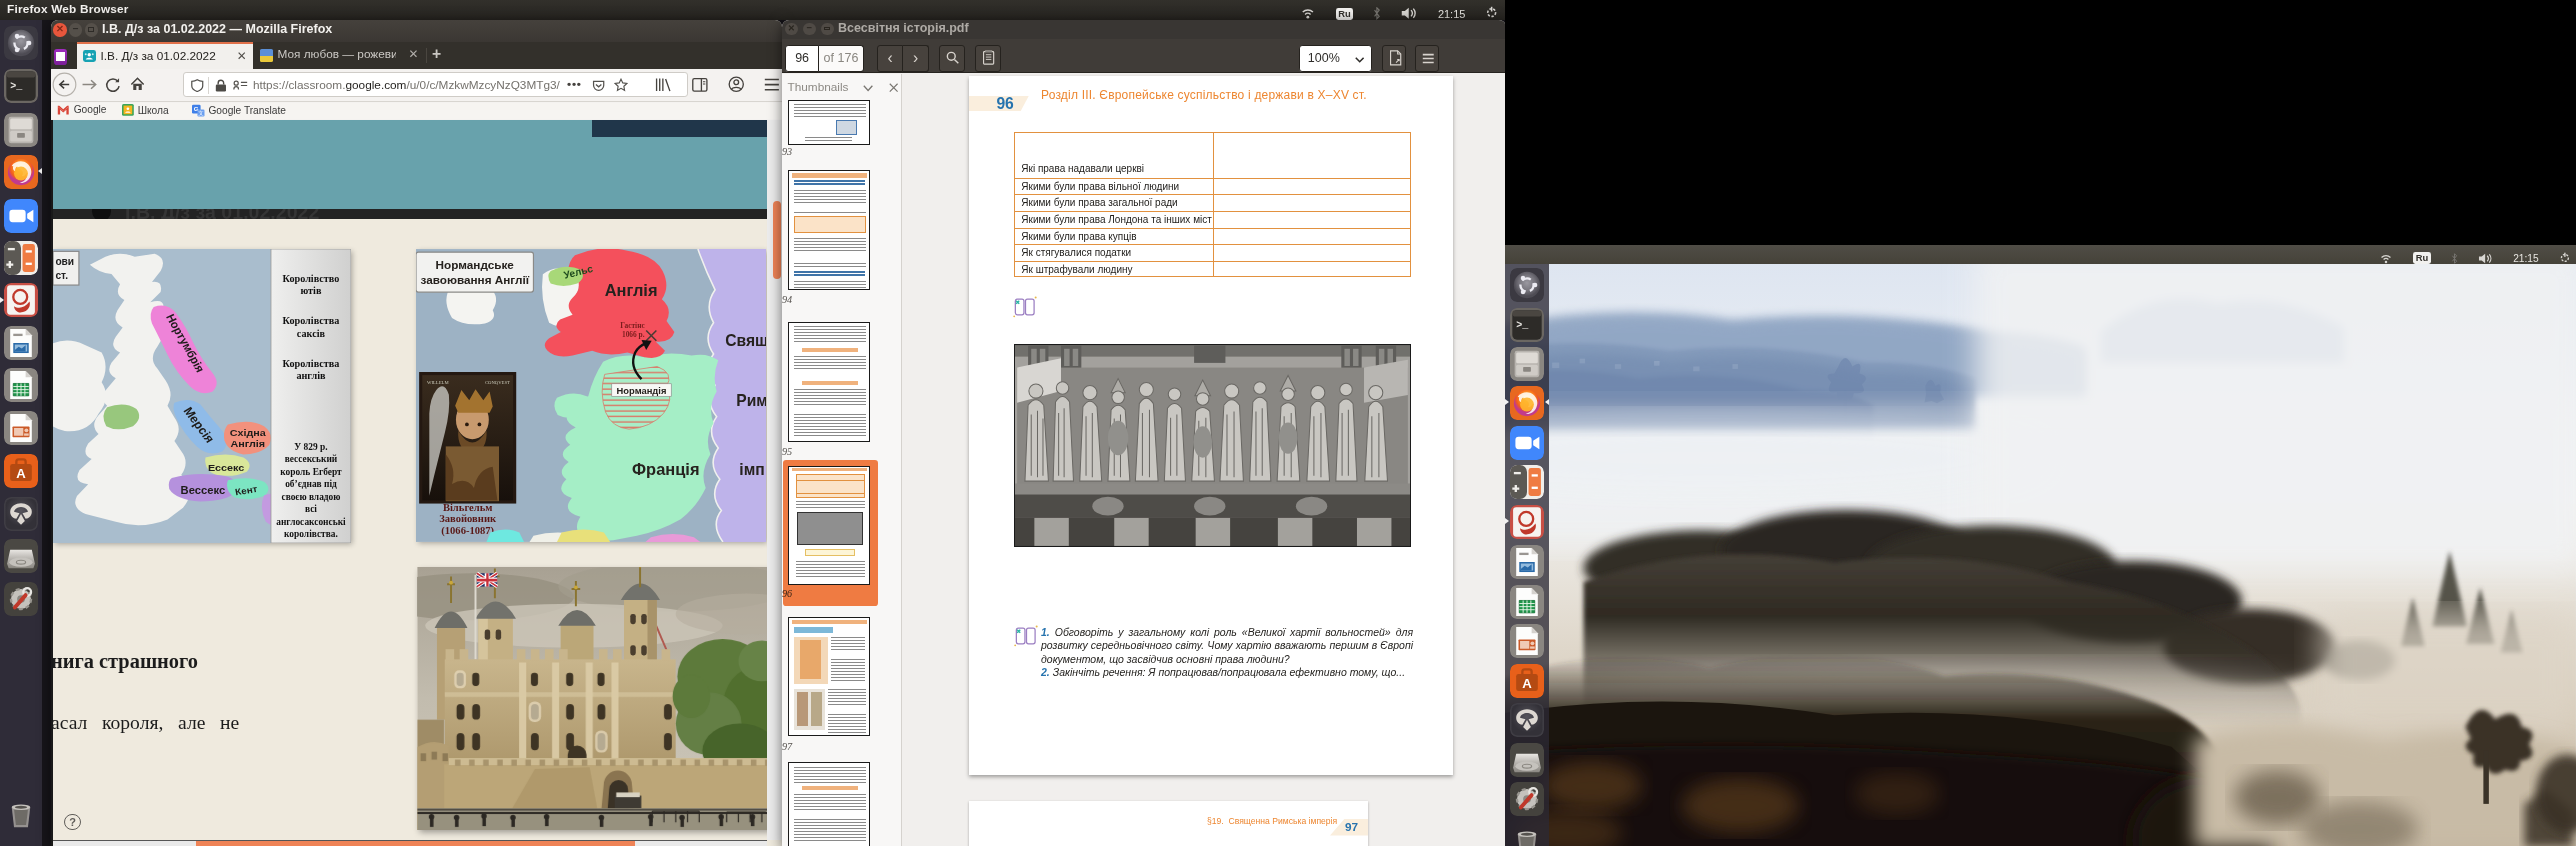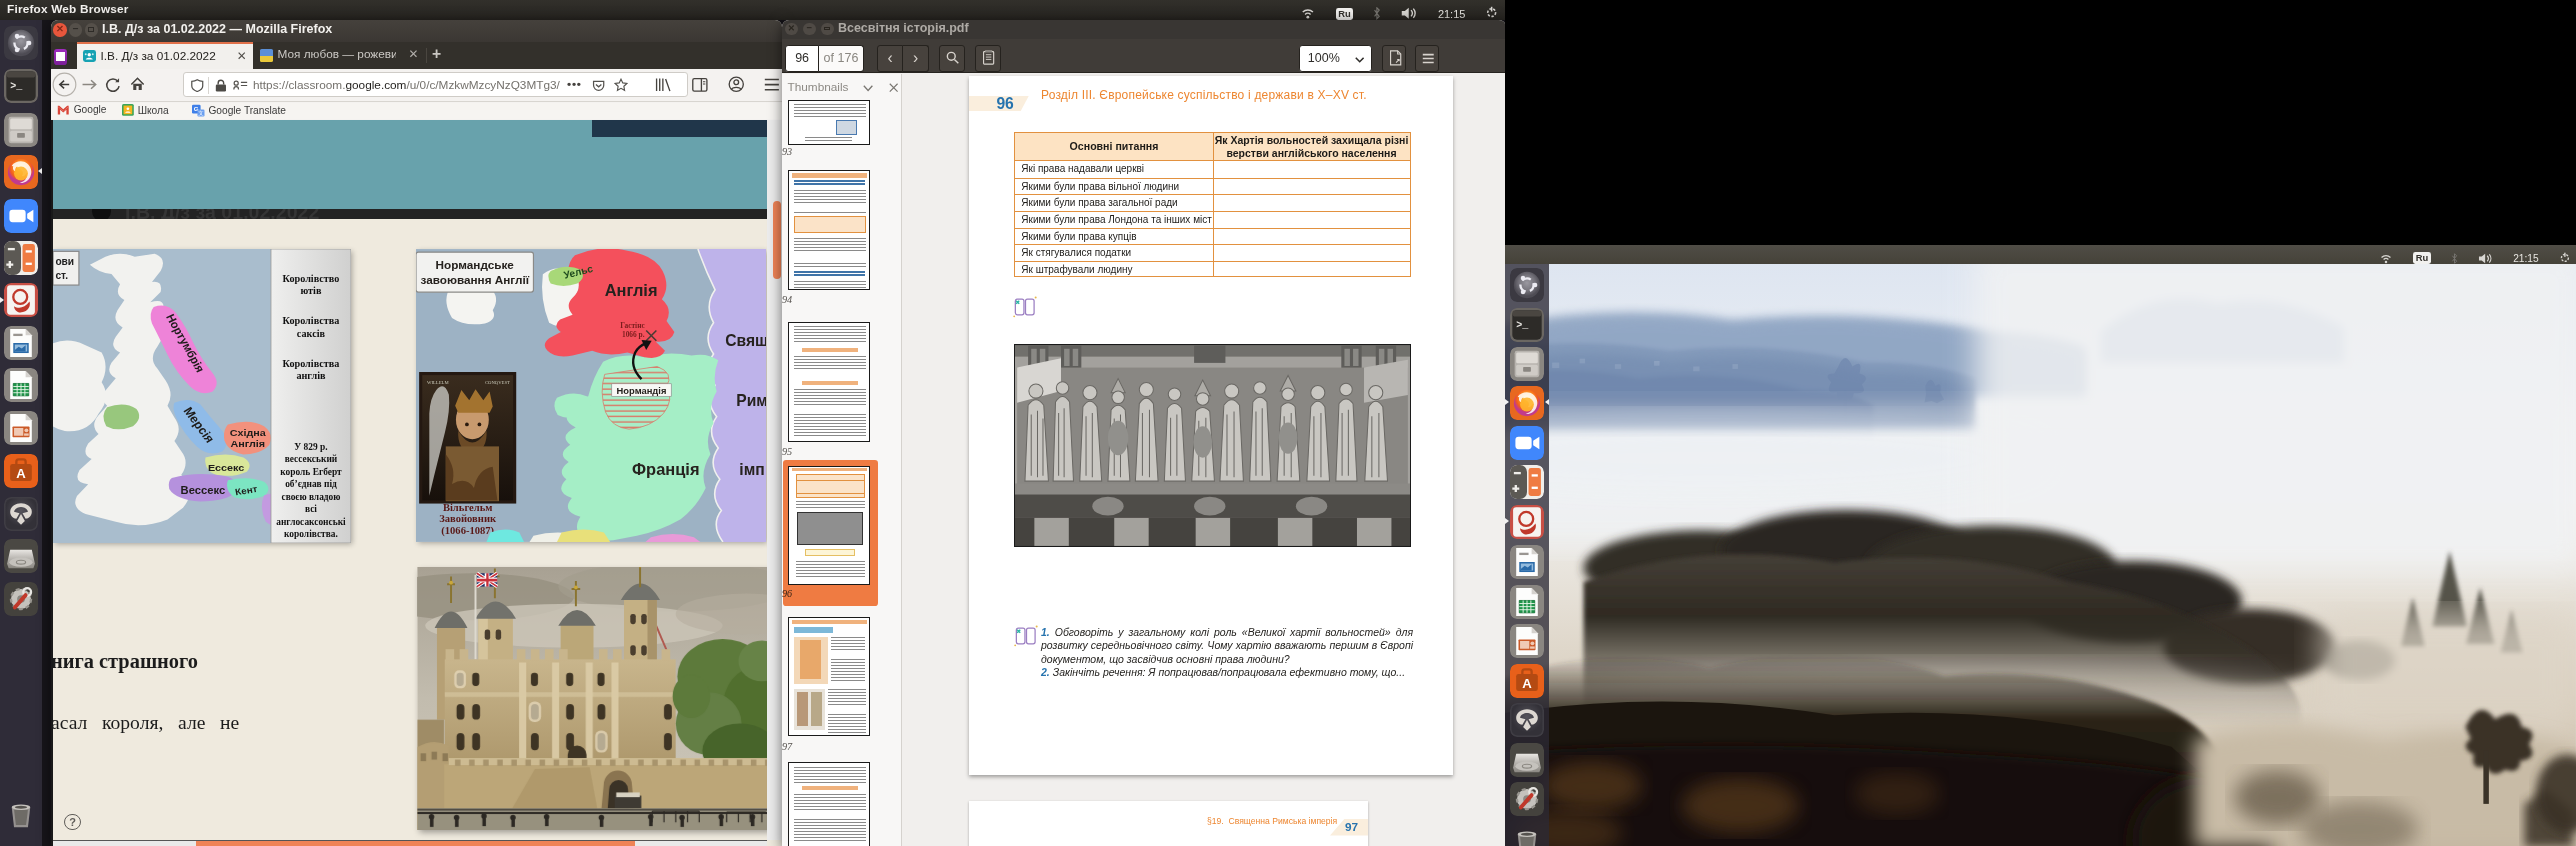--- a/index.html
+++ b/index.html
@@ -821,24 +821,20 @@
         <div style="position:absolute;left:12.5px;top:23.5px;width:56px;height:3.9px;background:#f0b27d"></div>
         <div class="tlines" style="position:absolute;left:4.7px;top:31px;width:72px;height:50px"></div>
       </div>
     </div>
     <div id="evmain">
       <div id="page96">
         <div style="position:absolute;left:0;top:19.6px;width:60px;height:15.7px;background:#faeedd;clip-path:polygon(0 0,100% 0,86% 100%,0 100%)"></div>
         <div class="pblu" style="position:absolute;left:27.4px;top:19px;font-size:15.7px;font-weight:bold">96</div>
         <div class="pora" style="position:absolute;left:72px;top:12px;font-size:12px;letter-spacing:0.2px">Розділ ІІІ. Європейське суспільство і держави в X–XV ст.</div>
         <div id="ptable">
-          <div class="hd">
-            <div style="position:absolute;left:0;top:7px;width:198px;text-align:center;font-weight:bold;font-size:10.6px;color:#1d1b18">Основні питання</div>
-            <div style="position:absolute;left:198px;top:0.8px;width:197px;text-align:center;font-weight:bold;font-size:10.5px;color:#1d1b18;line-height:13px">Як Хартія вольностей захищала різні<br>верстви англійського населення</div>
-          </div>
           <div class="vline"></div>
           <div class="row" style="top:28px;border-top:none">Які права надавали церкві</div>
           <div class="row" style="top:45px">Якими були права вільної людини</div>
           <div class="row" style="top:61px">Якими були права загальної ради</div>
           <div class="row" style="top:78px">Якими були права Лондона та інших міст</div>
           <div class="row" style="top:95px">Якими були права купців</div>
           <div class="row" style="top:111px">Як стягувалися податки</div>
           <div class="row" style="top:128px">Як штрафували людину</div>
         </div>
         <svg class="bookic" style="left:44px;top:220px" width="25" height="23.5" viewBox="0 0 32 30">

